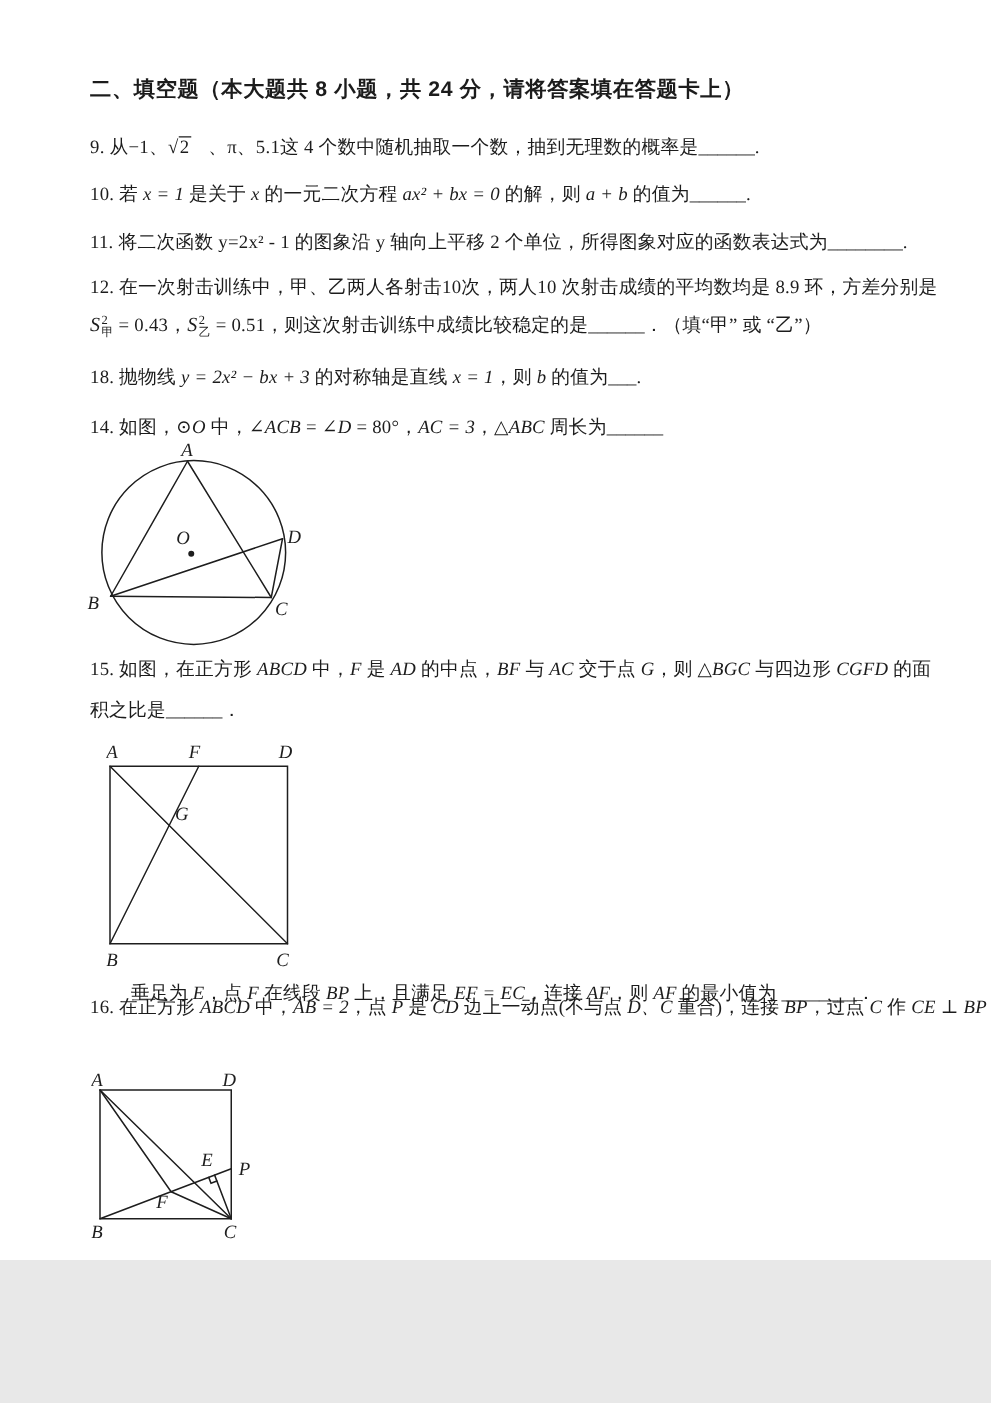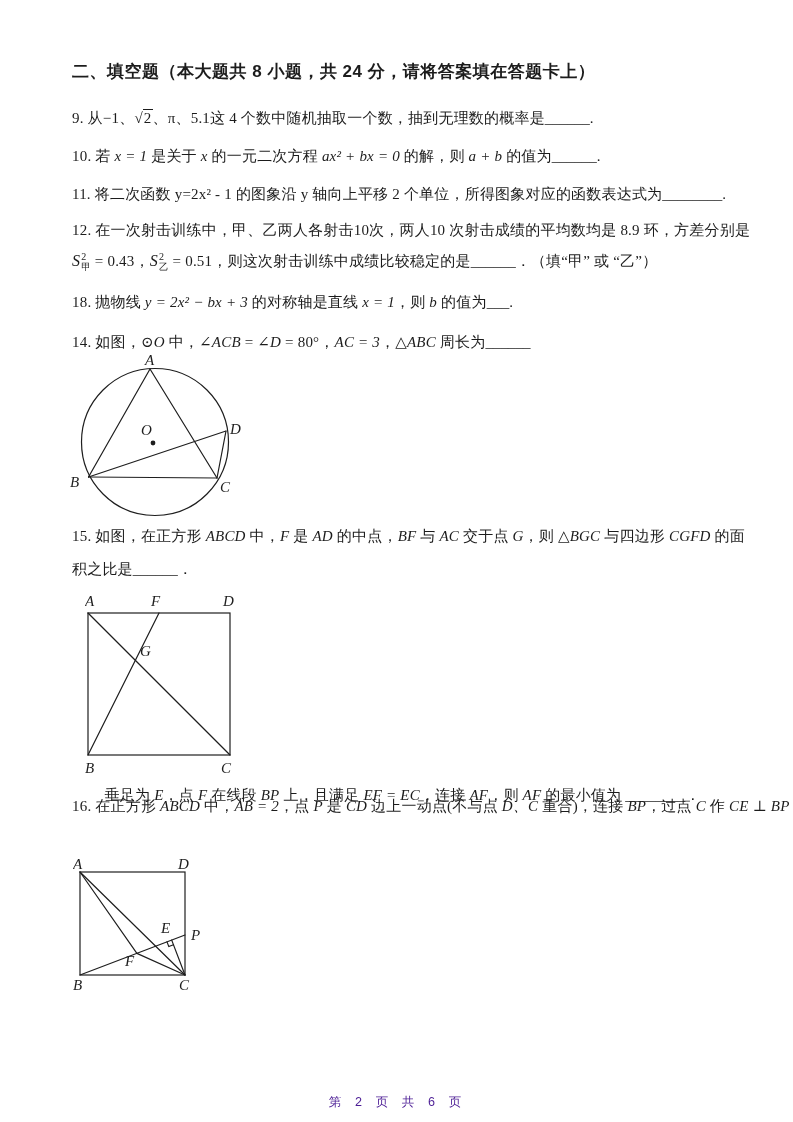--- a/index.html
+++ b/index.html
@@ -1,18 +1,18 @@
 <!DOCTYPE html>
 <html><head>
 <meta charset="utf-8">
 <style>
   html,body{margin:0;padding:0;background:#e8e8e8;}
   .page{
     position:relative;
-    width:793px;height:1122px;
+    width:793px;height:1008px;
     margin:0 auto;
     background:#ffffff;
     font-family:"Liberation Serif","DejaVu Serif",serif;
     color:#1c1c1c;
     overflow:hidden;
   }
   .q{
     position:absolute;
     left:72px; right:60px;
     font-size:15px;
@@ -65,21 +65,21 @@
   }
 </style>
 </head>
 <body>
 
 <div class="page">
 
   <div class="sec" style="top:60px;">二、填空题（本大题共 8 小题，共 24 分，请将答案填在答题卡上）</div>
 
   <div class="q" style="top:107px;">
-    <span>9. 从−1、</span><span class="sqrt"><span class="sign">√</span><span class="vin">2</span></span><span class="m" style="font-style:normal;">、π、5.1这 4 个数中随机抽取一个数，抽到无理数的概率是</span><span class="bl">______</span><span>.</span>
+    <span>9. 从−1、</span><span class="sqrt"><span class="sign">√</span><span class="vin">2</span></span><span class="m" style="font-style:normal;margin-left:14px;">、π、5.1这 4 个数中随机抽取一个数，抽到无理数的概率是</span><span class="bl">______</span><span>.</span>
   </div>
 
   <div class="q" style="top:145px;">
     <span>10. 若 </span><span class="m">x = 1</span><span> 是关于 </span><span class="m">x</span><span> 的一元二次方程 </span><span class="m">ax² + bx = 0</span><span> 的解，则 </span><span class="m">a + b</span><span> 的值为</span><span class="bl">______</span><span>.</span>
   </div>
 
   <div class="q" style="top:183px;">
     <span>11. 将二次函数 y=2x² - 1 的图象沿 y 轴向上平移 2 个单位，所得图象对应的函数表达式为</span><span class="bl">________</span><span>.</span>
   </div>
 

